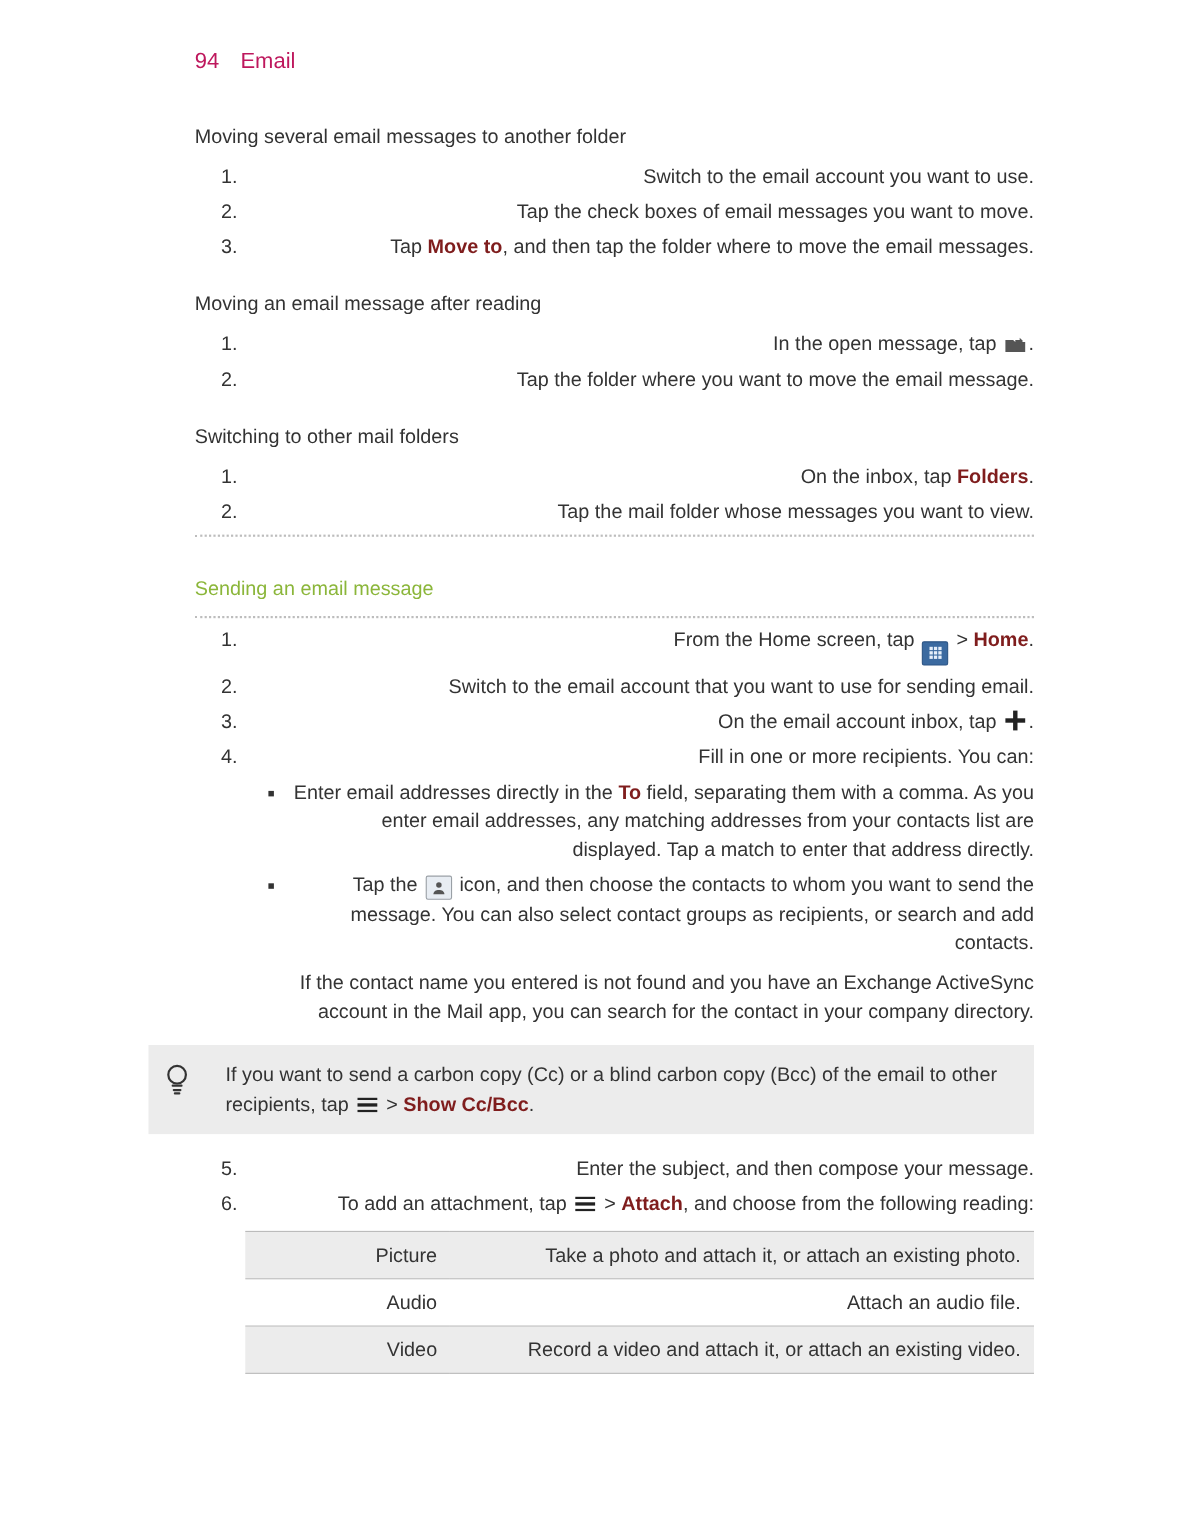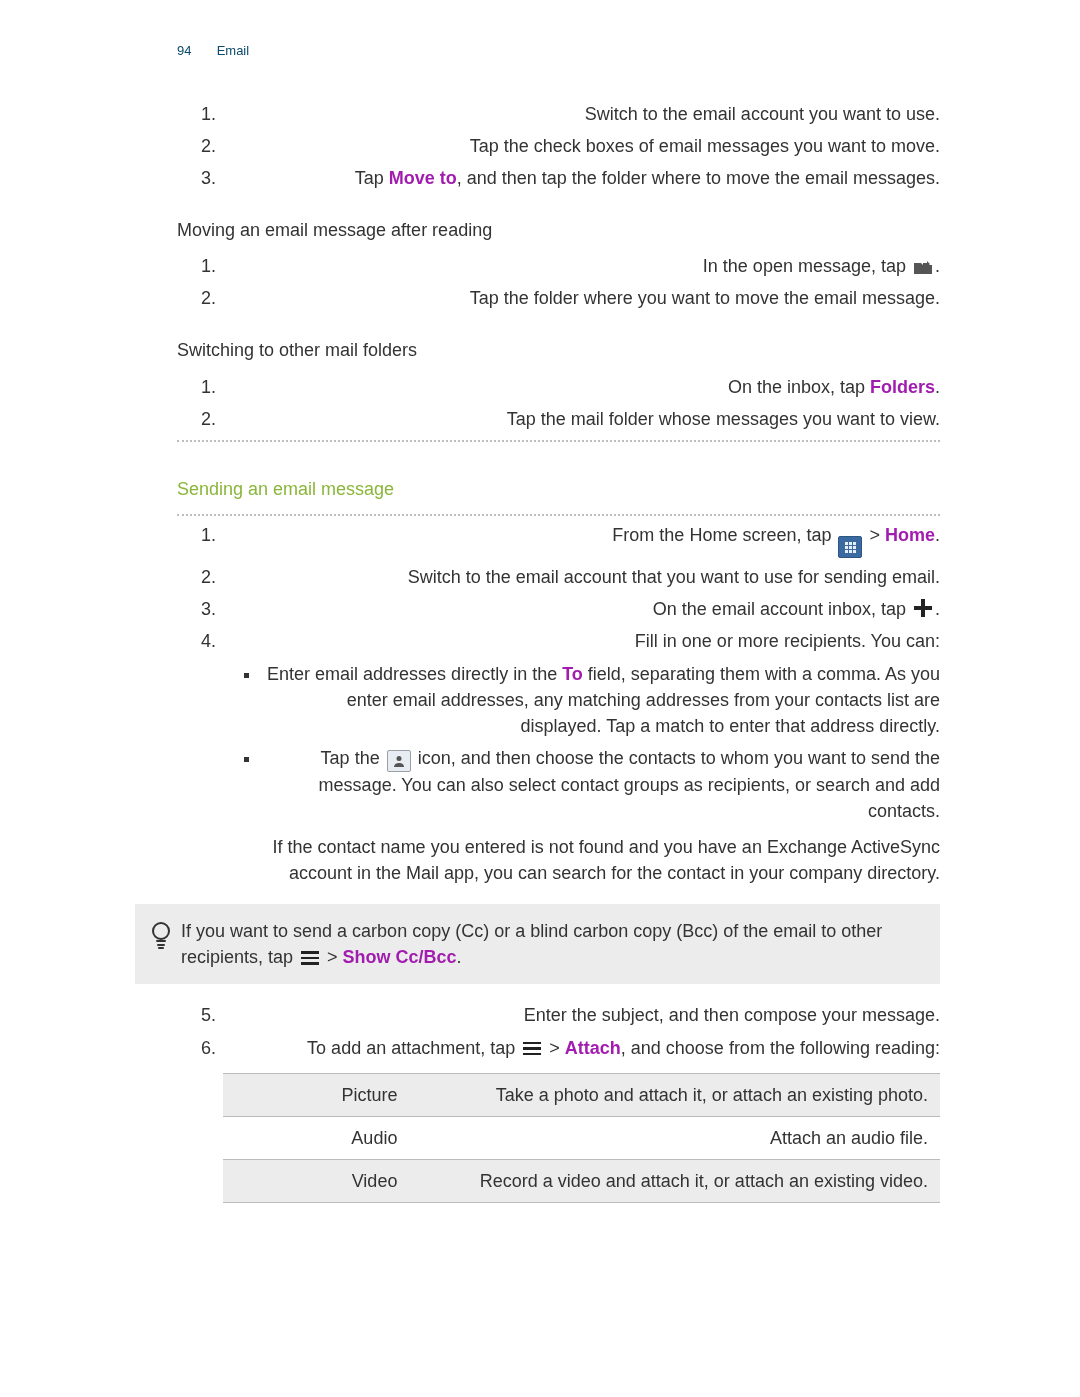--- a/index.html
+++ b/index.html
@@ -12,22 +12,22 @@
     line-height: 1.45;
   }
   .page {
     width: 1080px;
     min-height: 1397px;
     box-sizing: border-box;
     padding: 42px 140px 60px 177px;
     position: relative;
   }
   .running-head {
-    font-size: 13px;
-    color: #0c4a6e;
+    font-size: 20px;
+    color: #be185d;
     margin-bottom: 40px;
   }
   .running-head .pg { display:inline-block; width: 36px; }
   .subheading {
     font-weight: 500;
     margin: 26px 0 10px 0;
   }
   ol.steps {
     margin: 0 0 8px 0;
     padding-left: 44px;
@@ -111,21 +111,21 @@
     vertical-align:-3px;
     width:20px; height:16px;
     margin:0 2px;
   }
   .icon-folder-move svg{ display:block;}
   .icon-person-box svg{ display:block; width:14px; height:14px;}
   .tip-box {
     background: #ececec;
     display:flex;
     align-items:flex-start;
-    gap:8px;
+    gap:32px;
     padding: 14px 18px 14px 14px;
     margin: 18px 0 18px -42px;
   }
   .tip-icon {
     flex: 0 0 auto;
     font-size: 22px;
     line-height: 1;
     margin-top: 2px;
   }
   .attach-table {
@@ -137,33 +137,34 @@
   .attach-table td {
     padding: 8px 12px;
     border-top: 1px solid #bbbbbb;
     vertical-align: top;
     margin-top: 25px;
   }
   .attach-table tr:first-child td { border-top: 1px solid #bbbbbb; }
   .attach-table tr:last-child td { border-bottom: 1px solid #bbbbbb; }
   .attach-table tr:nth-child(odd){ background:#ececec; }
   .attach-table td:first-child { width: 26%; }
-  .b { font-weight: 600; color:#a21caf; }
+  .b { font-weight: 600; color:#7f1d1d; }
   .extra-para { margin: 10px 0 4px 0; }
 </style>
 </head>
 <body>
 
 <div class="page">
 
   <div class="running-head">
     <span class="pg">94</span>
     <span>Email</span>
   </div>
 
+  <div class="subheading">Moving several email messages to another folder</div>
   <ol class="steps">
     <li>Switch to the email account you want to use.</li>
     <li>Tap the check boxes of email messages you want to move.</li>
     <li>
       <span>Tap </span><span class="b">Move to</span><span>, and then tap the folder where to move the email messages.</span>
     </li>
   </ol>
 
   <div class="subheading">Moving an email message after reading</div>
   <ol class="steps">

